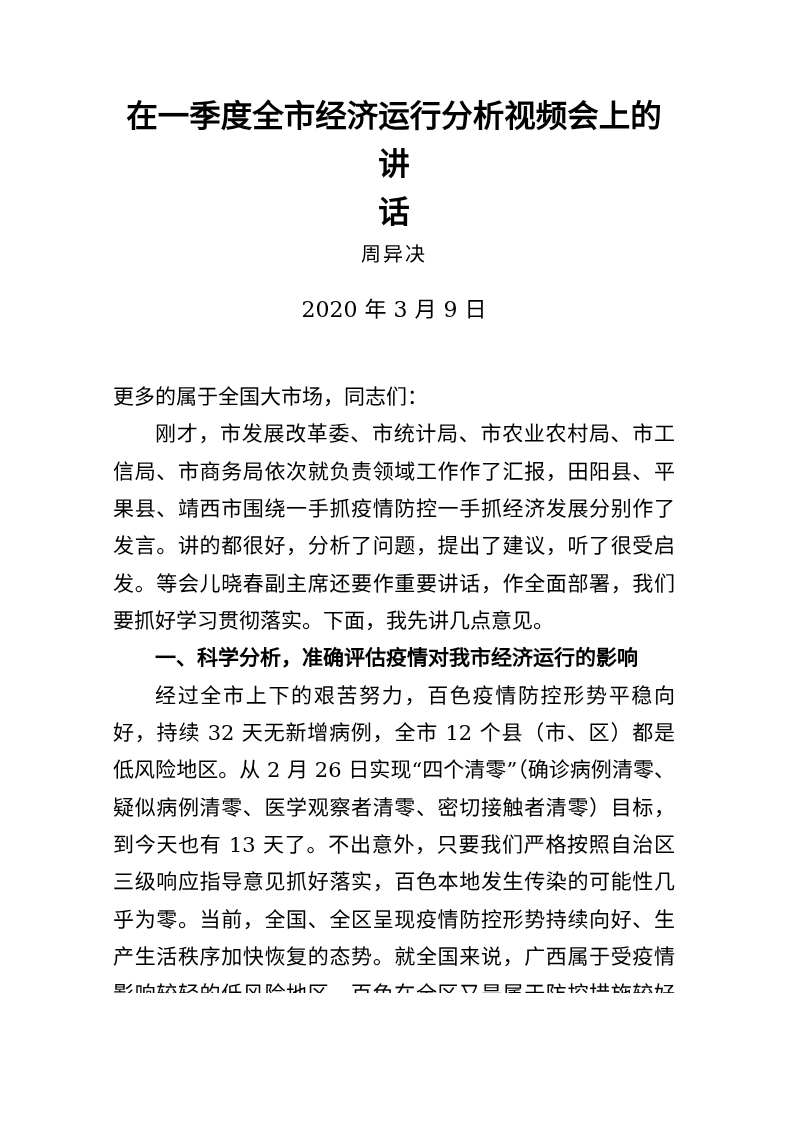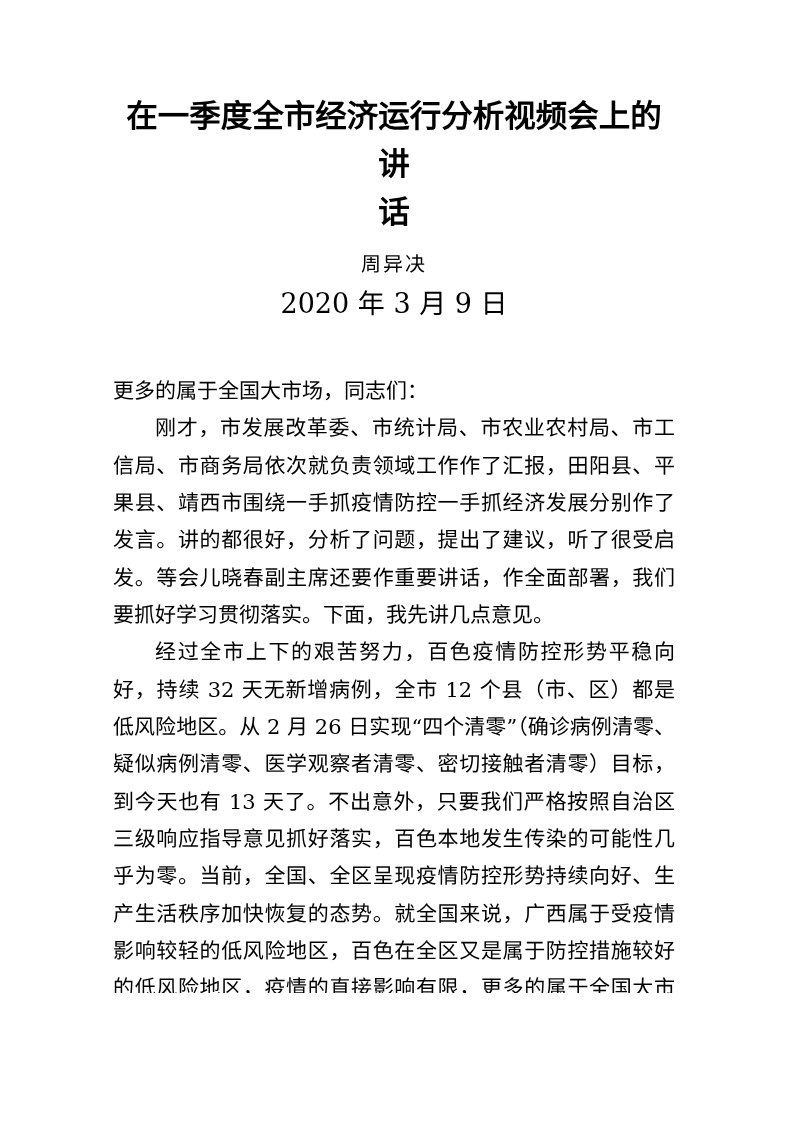--- a/index.html
+++ b/index.html
@@ -19,29 +19,29 @@
     color: #000000;
   }
   .doc-title {
     font-size: 31.5px;
     line-height: 48px;
     font-weight: bold;
     text-align: center;
     letter-spacing: 0;
   }
   .doc-author {
-    margin-top: 16px;
+    margin-top: 6px;
     font-size: 20px;
     line-height: 24px;
     text-align: center;
     letter-spacing: 2px;
   }
   .doc-date {
-    margin-top: 15px;
-    font-size: 27px;
+    margin-top: 31px;
+    font-size: 22px;
     line-height: 26px;
     text-align: center;
   }
   .doc-body {
     margin-top: 56px;
     font-size: 21px;
     line-height: 37.33px;
     text-align: justify;
   }
   .doc-body p {
@@ -71,16 +71,17 @@
     <div>话</div>
   </div>
 
   <div class="doc-author">周异决</div>
 
   <div class="doc-date">2020 年 3 月 9 日</div>
 
   <div class="doc-body">
     <p class="para-greeting">更多的属于全国大市场，同志们：</p>
     <p class="para-body">刚才，市发展改革委、市统计局、市农业农村局、市工信局、市商务局依次就负责领域工作作了汇报，田阳县、平果县、靖西市围绕一手抓疫情防控一手抓经济发展分别作了发言。讲的都很好，分析了问题，提出了建议，听了很受启发。等会儿晓春副主席还要作重要讲话，作全面部署，我们要抓好学习贯彻落实。下面，我先讲几点意见。</p>
+    <p class="para-heading">一、科学分析，准确评估疫情对我市经济运行的影响</p>
     <p class="para-body">经过全市上下的艰苦努力，百色疫情防控形势平稳向好，持续 32 天无新增病例，全市 12 个县（市、区）都是低风险地区。从 2 月 26 日实现“四个清零”（确诊病例清零、疑似病例清零、医学观察者清零、密切接触者清零）目标，到今天也有 13 天了。不出意外，只要我们严格按照自治区三级响应指导意见抓好落实，百色本地发生传染的可能性几乎为零。当前，全国、全区呈现疫情防控形势持续向好、生产生活秩序加快恢复的态势。就全国来说，广西属于受疫情影响较轻的低风险地区，百色在全区又是属于防控措施较好的低风险地区，疫情的直接影响有限，更多的属于全国大市场、大环境所引发的产业链传导性影响。随着我市复工复产的加</p>
   </div>
 
 </div>
 
 </body></html>

